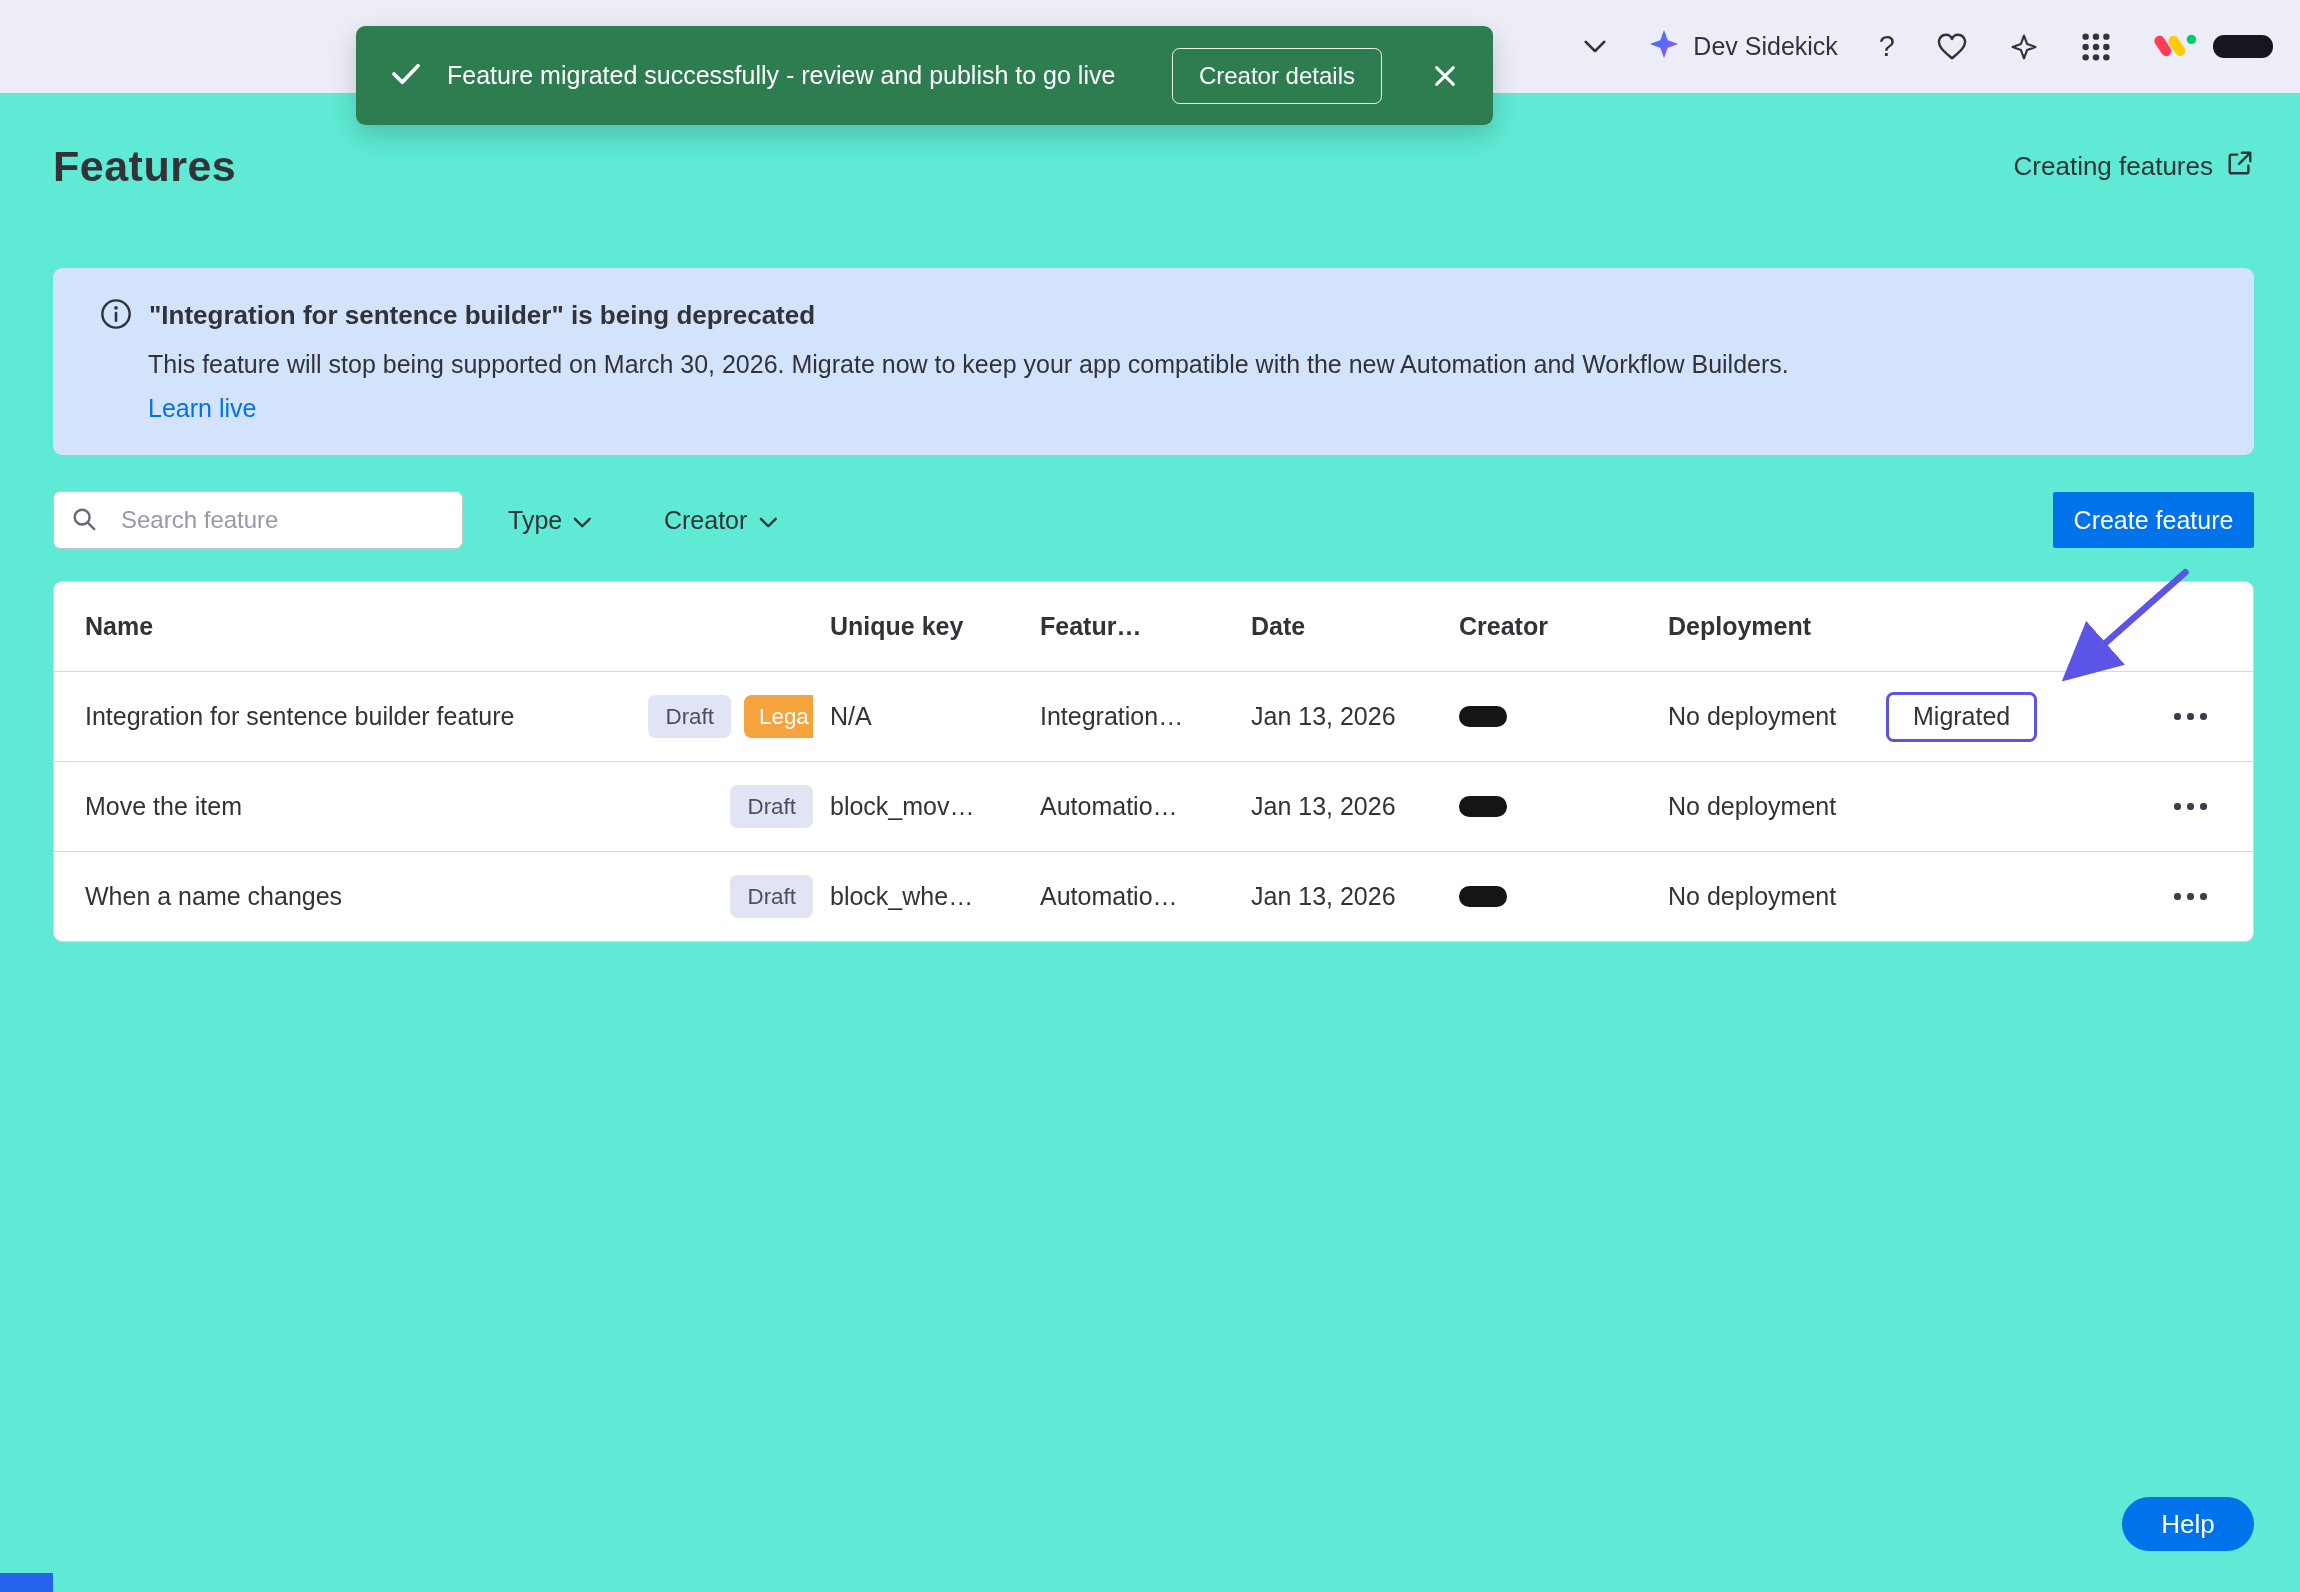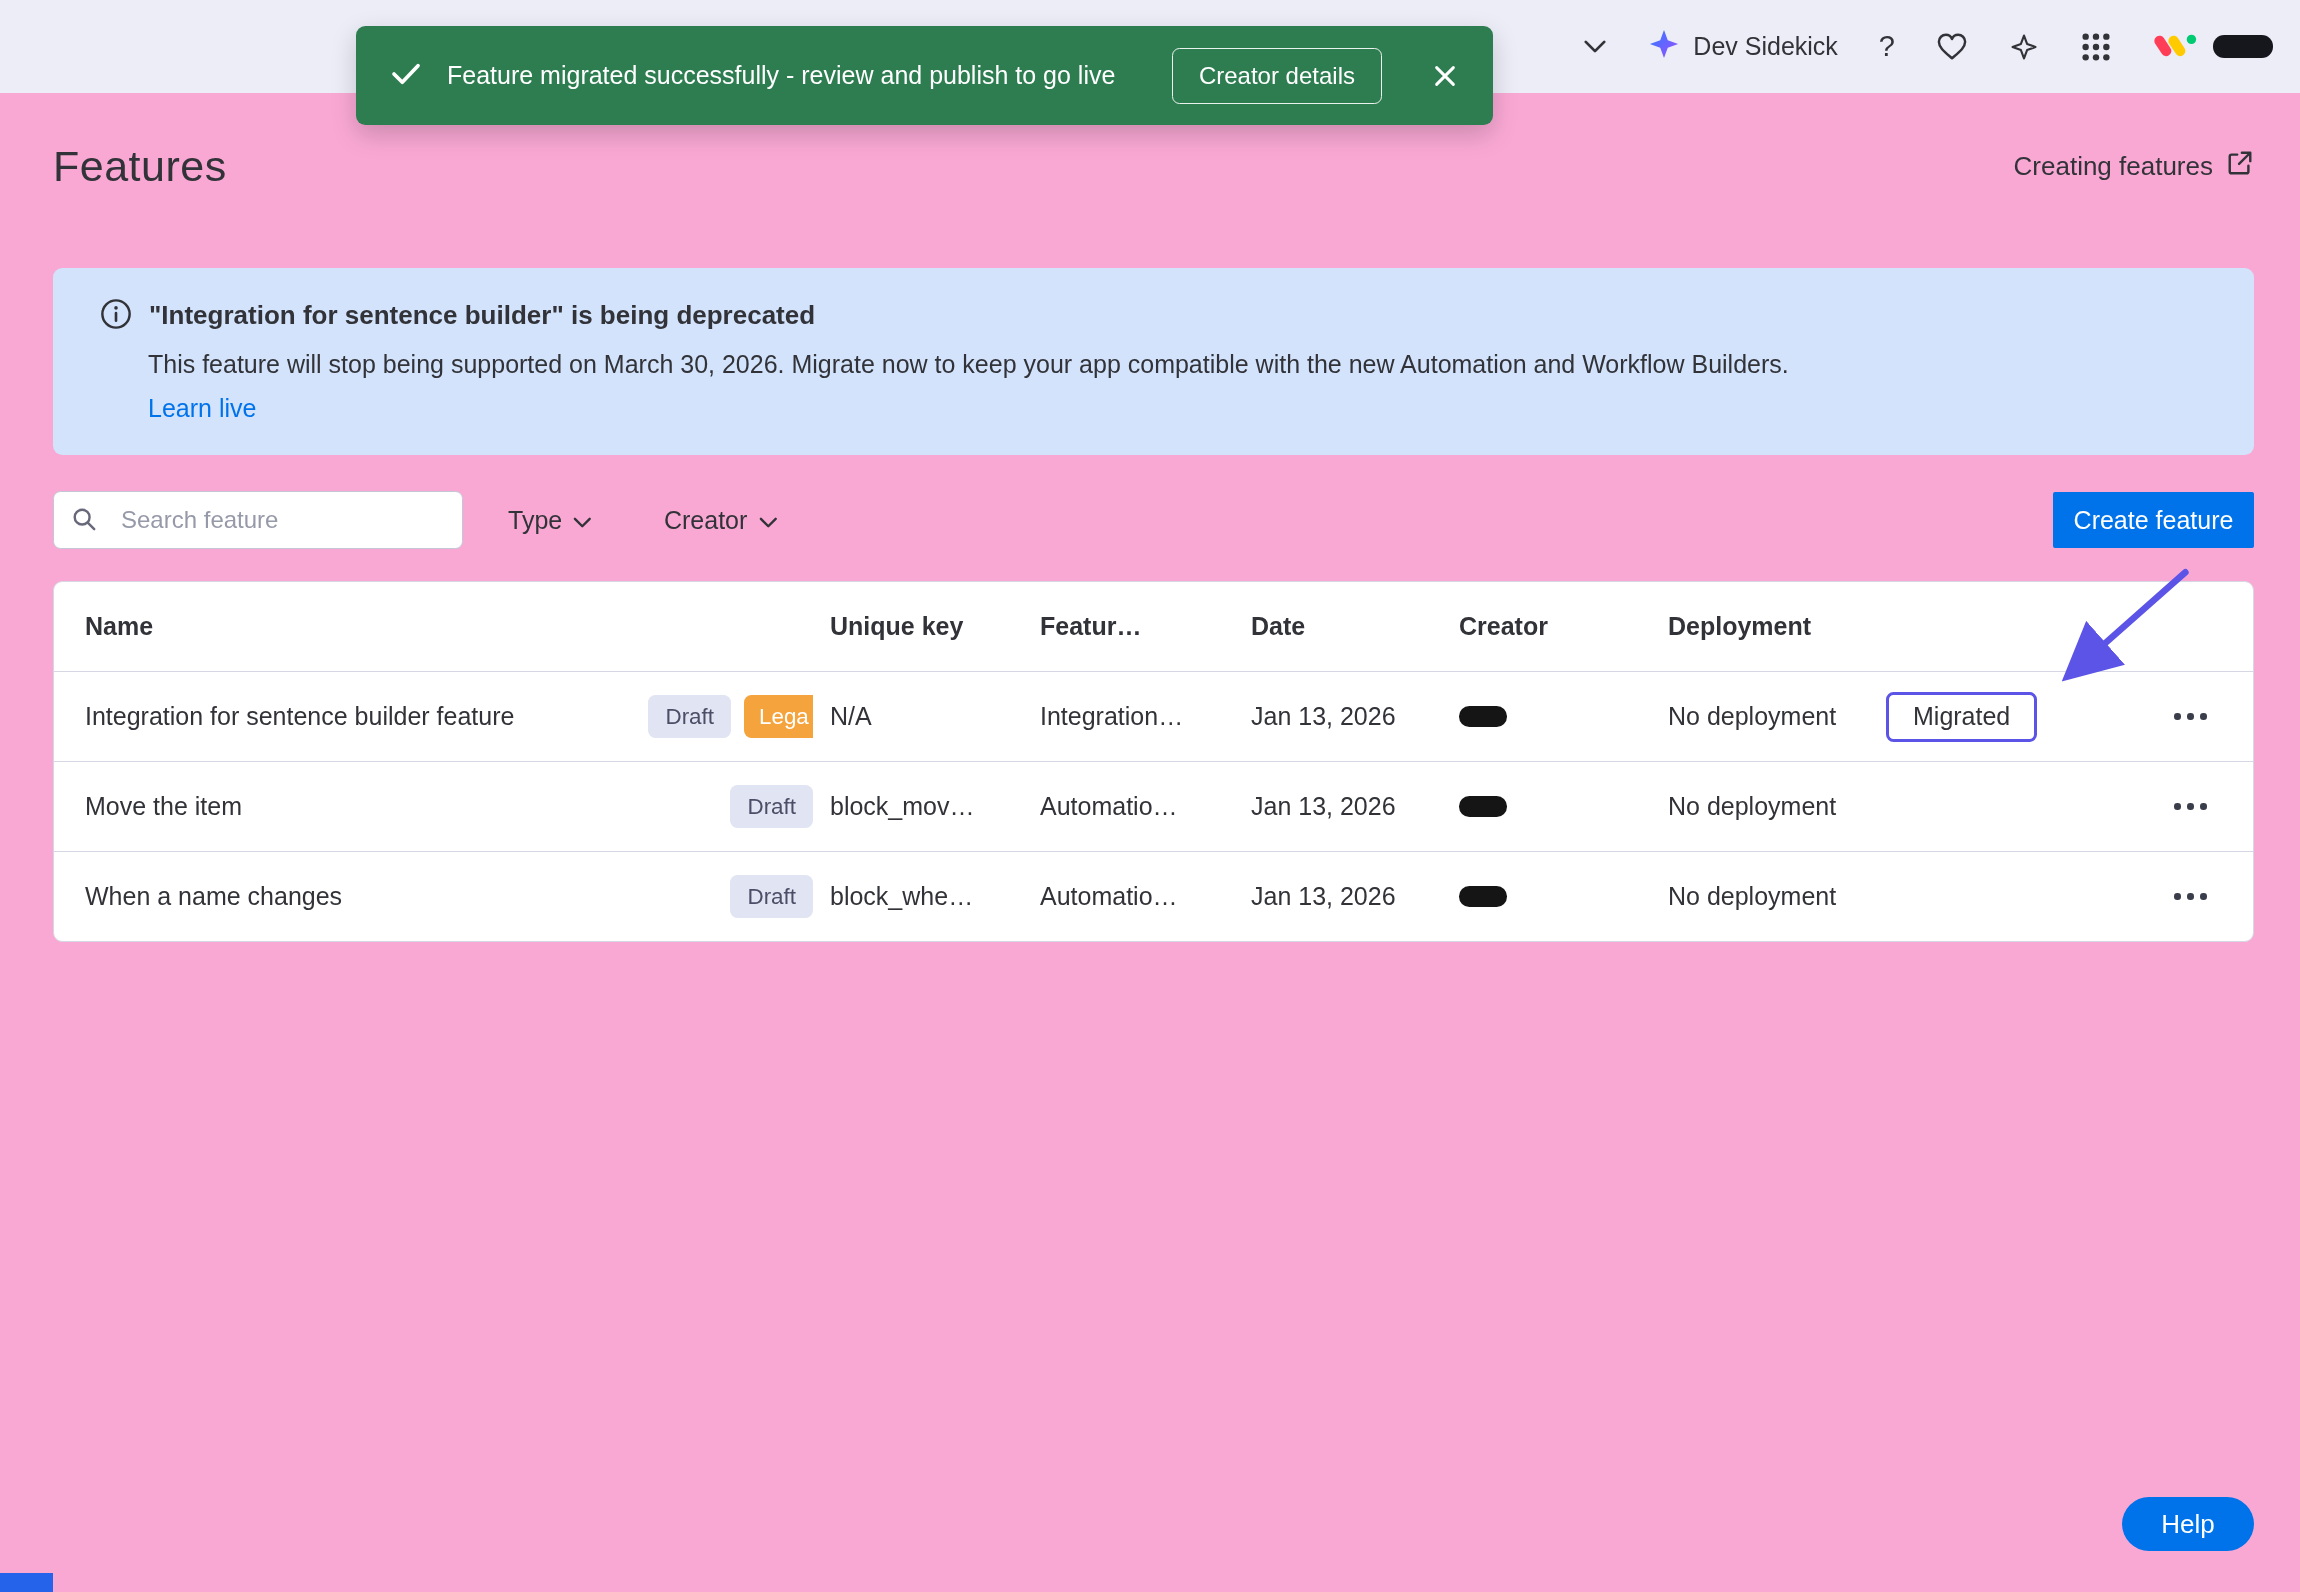--- a/index.html
+++ b/index.html
@@ -1,18 +1,18 @@
 <!DOCTYPE html>
 <html style="font-size:15px"><head>
 <meta charset="utf-8">
 <style>
   html,body{margin:0;padding:0;}
   .screen{
     position:relative;width:2301px;height:1592px;overflow:hidden;
-    background:#f9a8d4;color:#323338;
+    background:#5eead4;color:#323338;
     font-family:"Liberation Sans", sans-serif;
   }
 
   
   .topbar{position:absolute;top:0;left:0;width:2301px;height:93px;background:#ecedf7;}
   .topbar-right{position:absolute;top:0;right:28px;height:93px;display:flex;align-items:center;gap:41px;}
   .icon-btn{background:none;border:none;padding:0;display:flex;align-items:center;justify-content:center;cursor:pointer;color:#323338;}
   .question-glyph{font-size:29px;color:#323338;}
   .dev-sidekick{display:flex;align-items:center;gap:13px;font-size:25px;color:#323338;cursor:pointer;}
   .account{display:flex;align-items:center;gap:15px;cursor:pointer;}
@@ -28,21 +28,21 @@
   .toast-msg{font-size:25px;}
   .toast-review{
     margin-left:auto;background:transparent;border:1.9px solid rgba(255,255,255,0.9);
     color:#fff;font-size:24px;border-radius:7.5px;padding:13px 26px;cursor:pointer;
     font-family:"Liberation Sans", sans-serif;
   }
   .toast-close{margin-left:24px;}
 
   
   .page-head{position:absolute;top:142px;left:53px;width:2201px;display:flex;justify-content:space-between;align-items:center;}
-  .page-title{font-size:43px;font-weight:400;margin:0;letter-spacing:0.5px;}
+  .page-title{font-size:43px;font-weight:700;margin:0;letter-spacing:0.5px;}
   .creating-link{display:flex;align-items:center;gap:13px;font-size:26px;color:#323338;cursor:pointer;}
 
   
   .banner{
     position:absolute;left:53px;top:268px;width:2201px;height:187px;box-sizing:border-box;
     background:#d3e3fc;border-radius:9.3px;padding:30px 37px 0 47px;
   }
   .banner-title-row{display:flex;align-items:center;gap:17px;}
   .banner-title{font-size:26px;font-weight:700;}
   .banner-body{margin:17px 0 0 48px;font-size:25px;}

